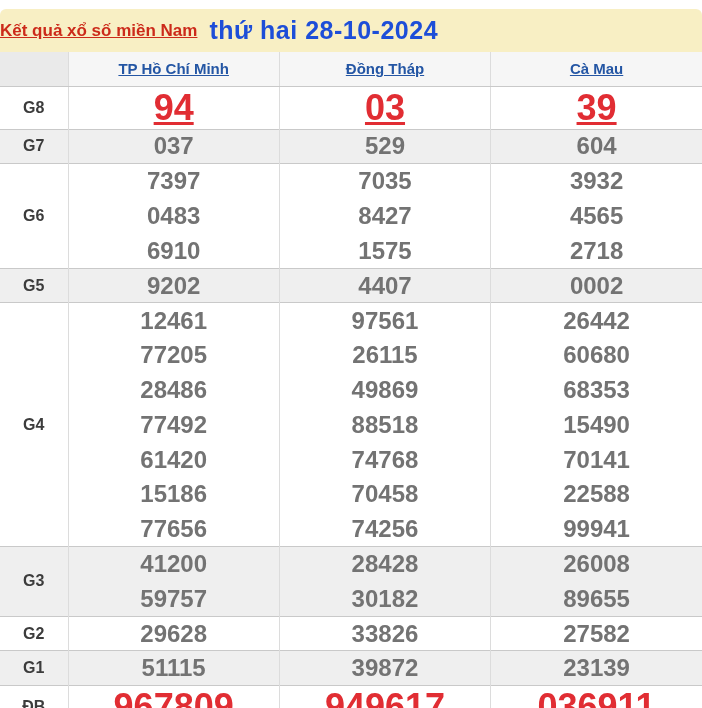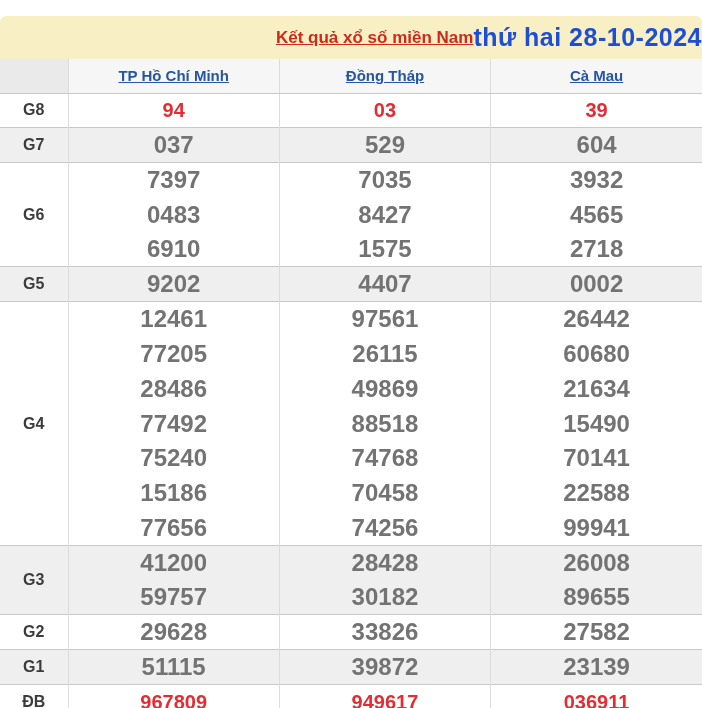--- a/index.html
+++ b/index.html
@@ -12,23 +12,23 @@
     --group-line:#c9c9c9;
   }
   *{box-sizing:border-box;}
   html,body{margin:0;padding:0;}
   body{
     width:702px;height:708px;overflow:hidden;background:#ffffff;
     font-family:"Liberation Sans","DejaVu Sans",sans-serif;
   }
   .page{width:702px;height:708px;display:flex;flex-direction:column;}
   .banner{
-    flex:0 0 43px;margin-top:16px;background:var(--banner-bg);
+    flex:0 0 43px;margin-top:9px;background:var(--banner-bg);
     border-radius:6px 6px 0 0;
-    display:flex;align-items:center;justify-content:flex-end;gap:0;
+    display:flex;align-items:center;justify-content:flex-start;gap:12px;
     white-space:nowrap;
   }
   .title-link{
     color:var(--link-red);font-size:17px;font-weight:bold;
     text-decoration:underline;cursor:pointer;
   }
   .title-date{
     color:#1d4ed8;font-size:25px;font-weight:bold;letter-spacing:0.5px;
   }
   .table-wrap{flex:1 1 auto;}
@@ -49,21 +49,21 @@
   td.c1,td.c2,td.c3,th.c1,th.c2,th.c3{border-left:1px solid var(--grid);}
   tr.gtop td{border-top:1px solid var(--group-line);}
   td.stripe{background:var(--stripe);}
   td.plabel{
     font-size:16px;color:#3c3c3c;font-weight:bold;
   }
   td.num{
     font-size:24px;font-weight:bold;color:#737373;
   }
   td.num.hl{
-    font-size:20px;color:var(--red);
+    font-size:36px;color:var(--red);text-decoration:underline;
   }
 </style>
 </head>
 <body>
 
 <div class="page">
   <div class="banner">
     <a class="title-link">Kết quả xổ số miền Nam</a>
     <span class="title-date">thứ hai 28-10-2024</span>
   </div>
@@ -126,29 +126,29 @@
             <td class="num c3">26442</td>
           </tr>
           <tr>
             <td class="num c1">77205</td>
             <td class="num c2">26115</td>
             <td class="num c3">60680</td>
           </tr>
           <tr>
             <td class="num c1">28486</td>
             <td class="num c2">49869</td>
-            <td class="num c3">21634</td>
+            <td class="num c3">68353</td>
           </tr>
           <tr>
             <td class="num c1">77492</td>
             <td class="num c2">88518</td>
             <td class="num c3">15490</td>
           </tr>
           <tr>
-            <td class="num c1">75240</td>
+            <td class="num c1">61420</td>
             <td class="num c2">74768</td>
             <td class="num c3">70141</td>
           </tr>
           <tr>
             <td class="num c1">15186</td>
             <td class="num c2">70458</td>
             <td class="num c3">22588</td>
           </tr>
           <tr>
             <td class="num c1">77656</td>

